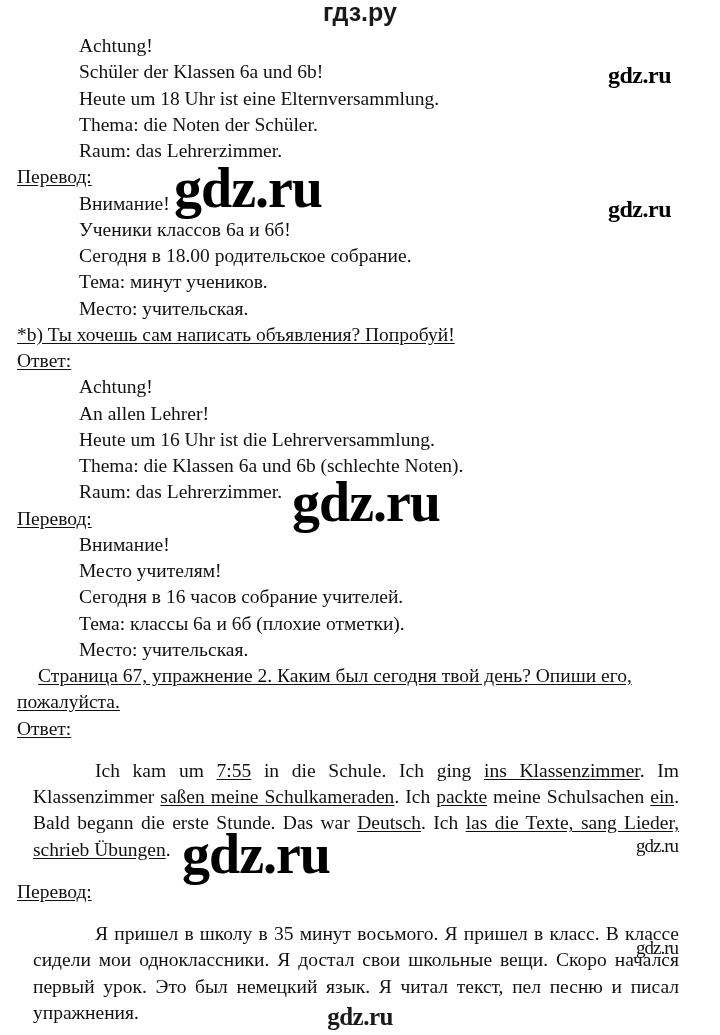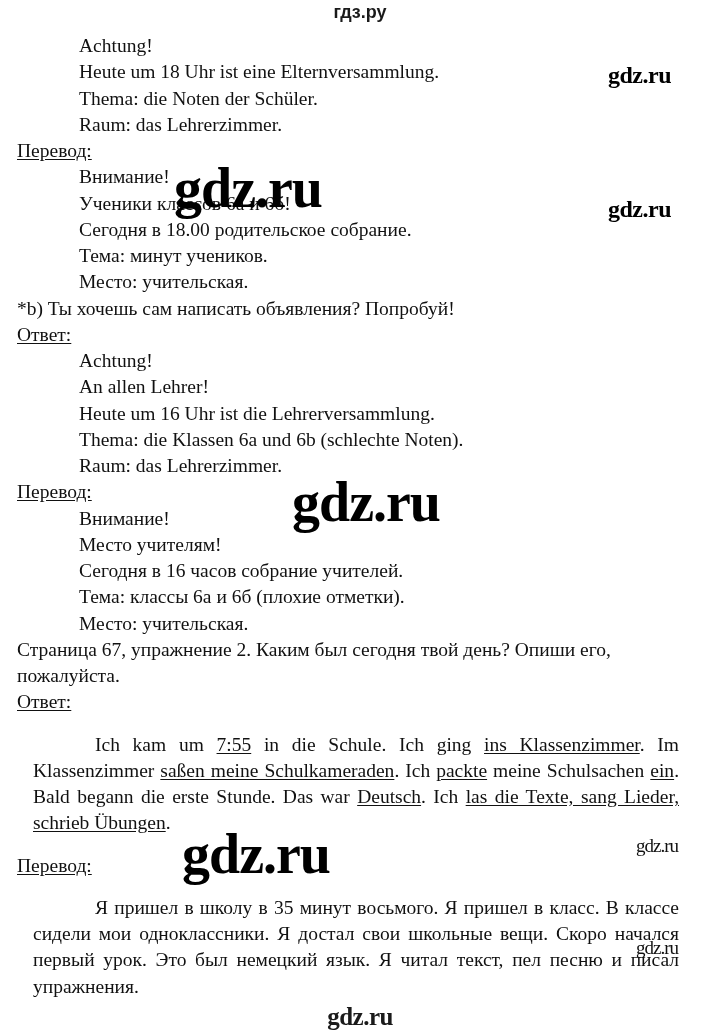--- a/index.html
+++ b/index.html
@@ -16,57 +16,60 @@
       color: #111111;
     }
     .site-header {
       position: absolute;
       top: 0;
       left: 0;
       width: 720px;
       text-align: center;
       font-family: "Liberation Sans", "DejaVu Sans", sans-serif;
       font-weight: bold;
-      font-size: 18px;
+      font-size: 25px;
       line-height: 26px;
       color: #1a1a1a;
       top: -1px;
     }
     .doc {
       position: absolute;
       top: 33px;
       left: 17px;
       width: 678px;
       font-size: 19.5px;
       line-height: 26.25px;
     }
     .line {
       white-space: nowrap;
       height: 26.25px;
     }
     .indent { padding-left: 62px; }
     .label { text-decoration: underline; text-underline-offset: 2px; }
     .heading {
+      text-decoration: underline;
       text-underline-offset: 2px;
     }
     .para {
       text-align: justify;
       text-align-last: left;
       white-space: normal;
     }
     .para p {
       margin: 16px;
       text-indent: 62px;
     }
     .u { text-decoration: underline; text-underline-offset: 2px; }
     .justify-heading {
       text-align: justify;
       text-align-last: left;
+      text-decoration: underline;
       text-underline-offset: 2px;
       word-spacing: 0;
+      margin-left: 21px;
     }
     .wm {
       position: absolute;
       font-family: Liberation Serif, serif;
       font-weight: bold;
       color: #000;
       white-space: nowrap;
       letter-spacing: -0.5px;
     }
     .wm-big { font-size: 56px; line-height: 56px; letter-spacing: -1px; }
@@ -75,20 +78,21 @@
     .wm-footer { font-size: 25px; line-height: 26px; color: #1a1a1a; }
   </style>
 </head>
 <body>
 
 <div class="site-header">гдз.ру</div>
 
 <div class="doc">
 
   <div class="line indent">Achtung!</div>
+  <div class="line indent">Schüler der Klassen 6a und 6b!</div>
   <div class="line indent">Heute um 18 Uhr ist eine Elternversammlung.</div>
   <div class="line indent">Thema: die Noten der Schüler.</div>
   <div class="line indent">Raum: das Lehrerzimmer.</div>
 
   <div class="line"><span class="label">Перевод:</span></div>
   <div class="line indent">Внимание!</div>
   <div class="line indent">Ученики классов 6а и 6б!</div>
   <div class="line indent">Сегодня в 18.00 родительское собрание.</div>
   <div class="line indent">Тема: минут учеников.</div>
   <div class="line indent">Место: учительская.</div>

